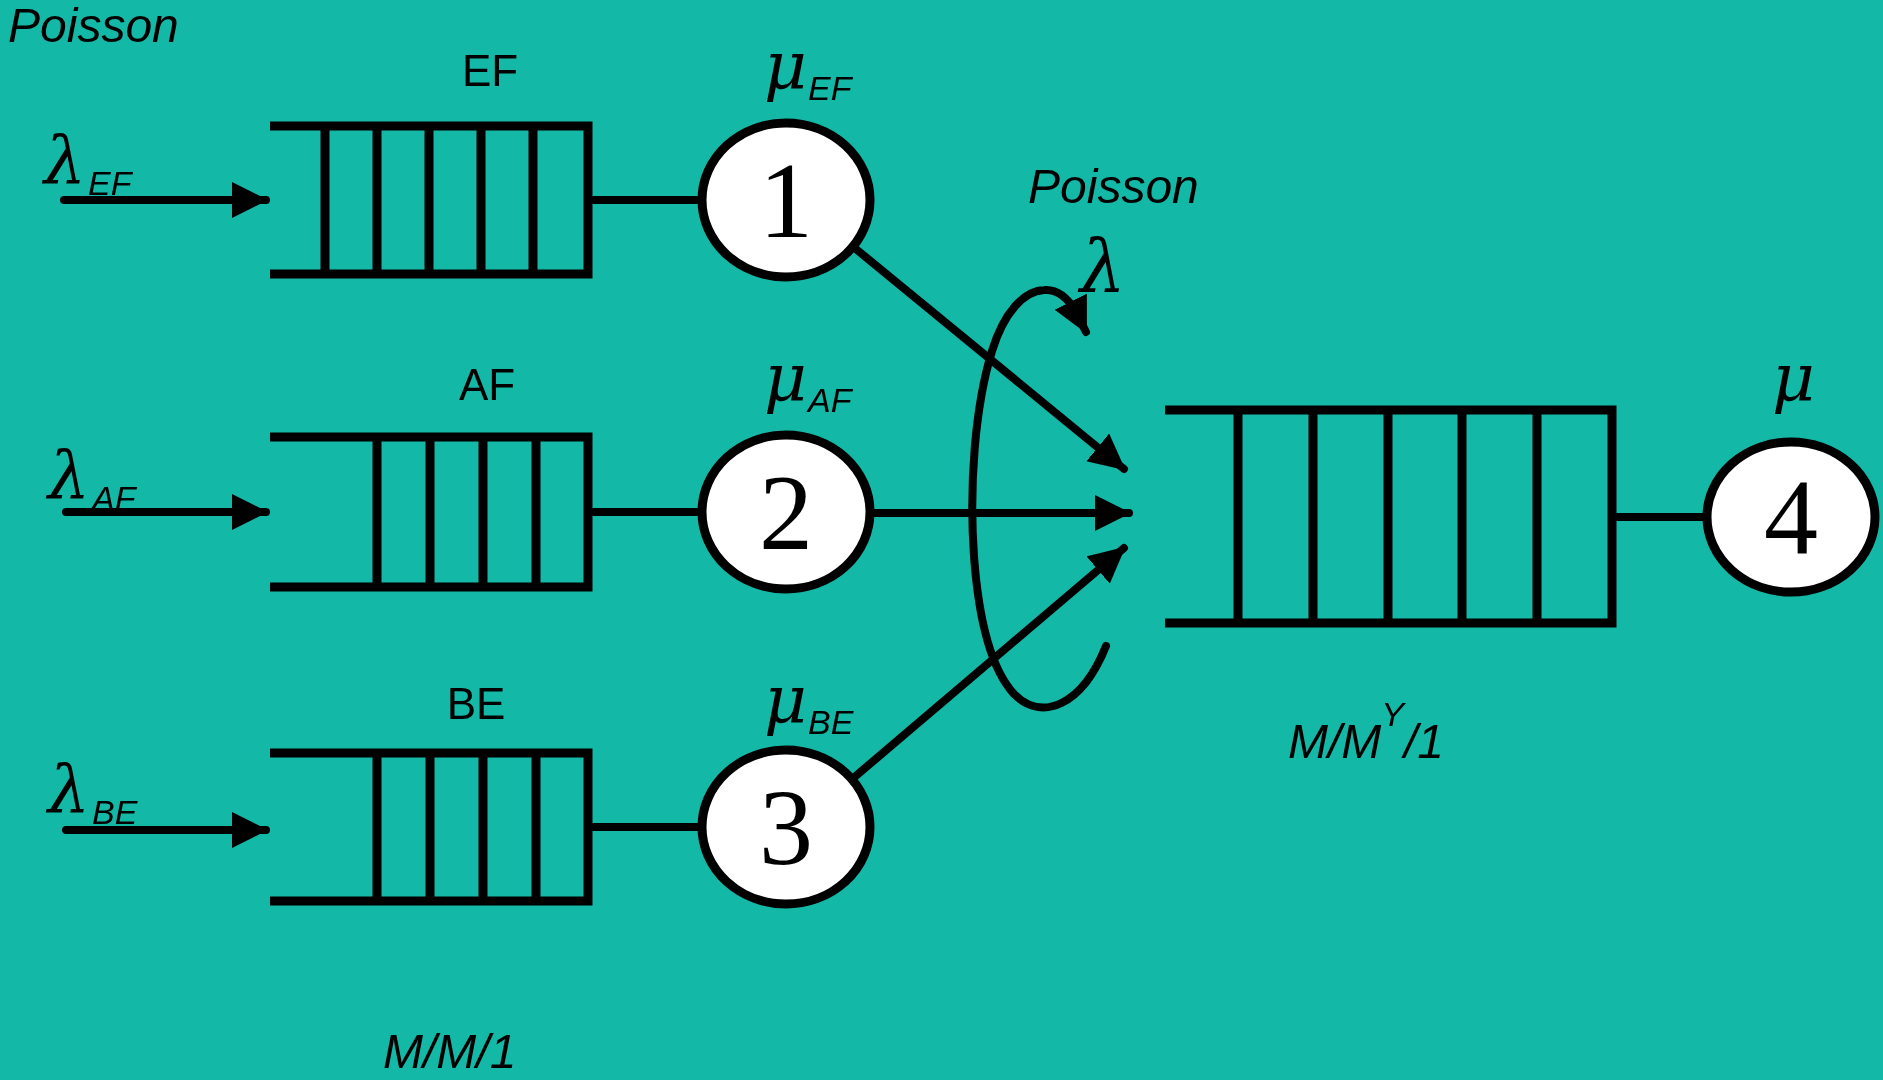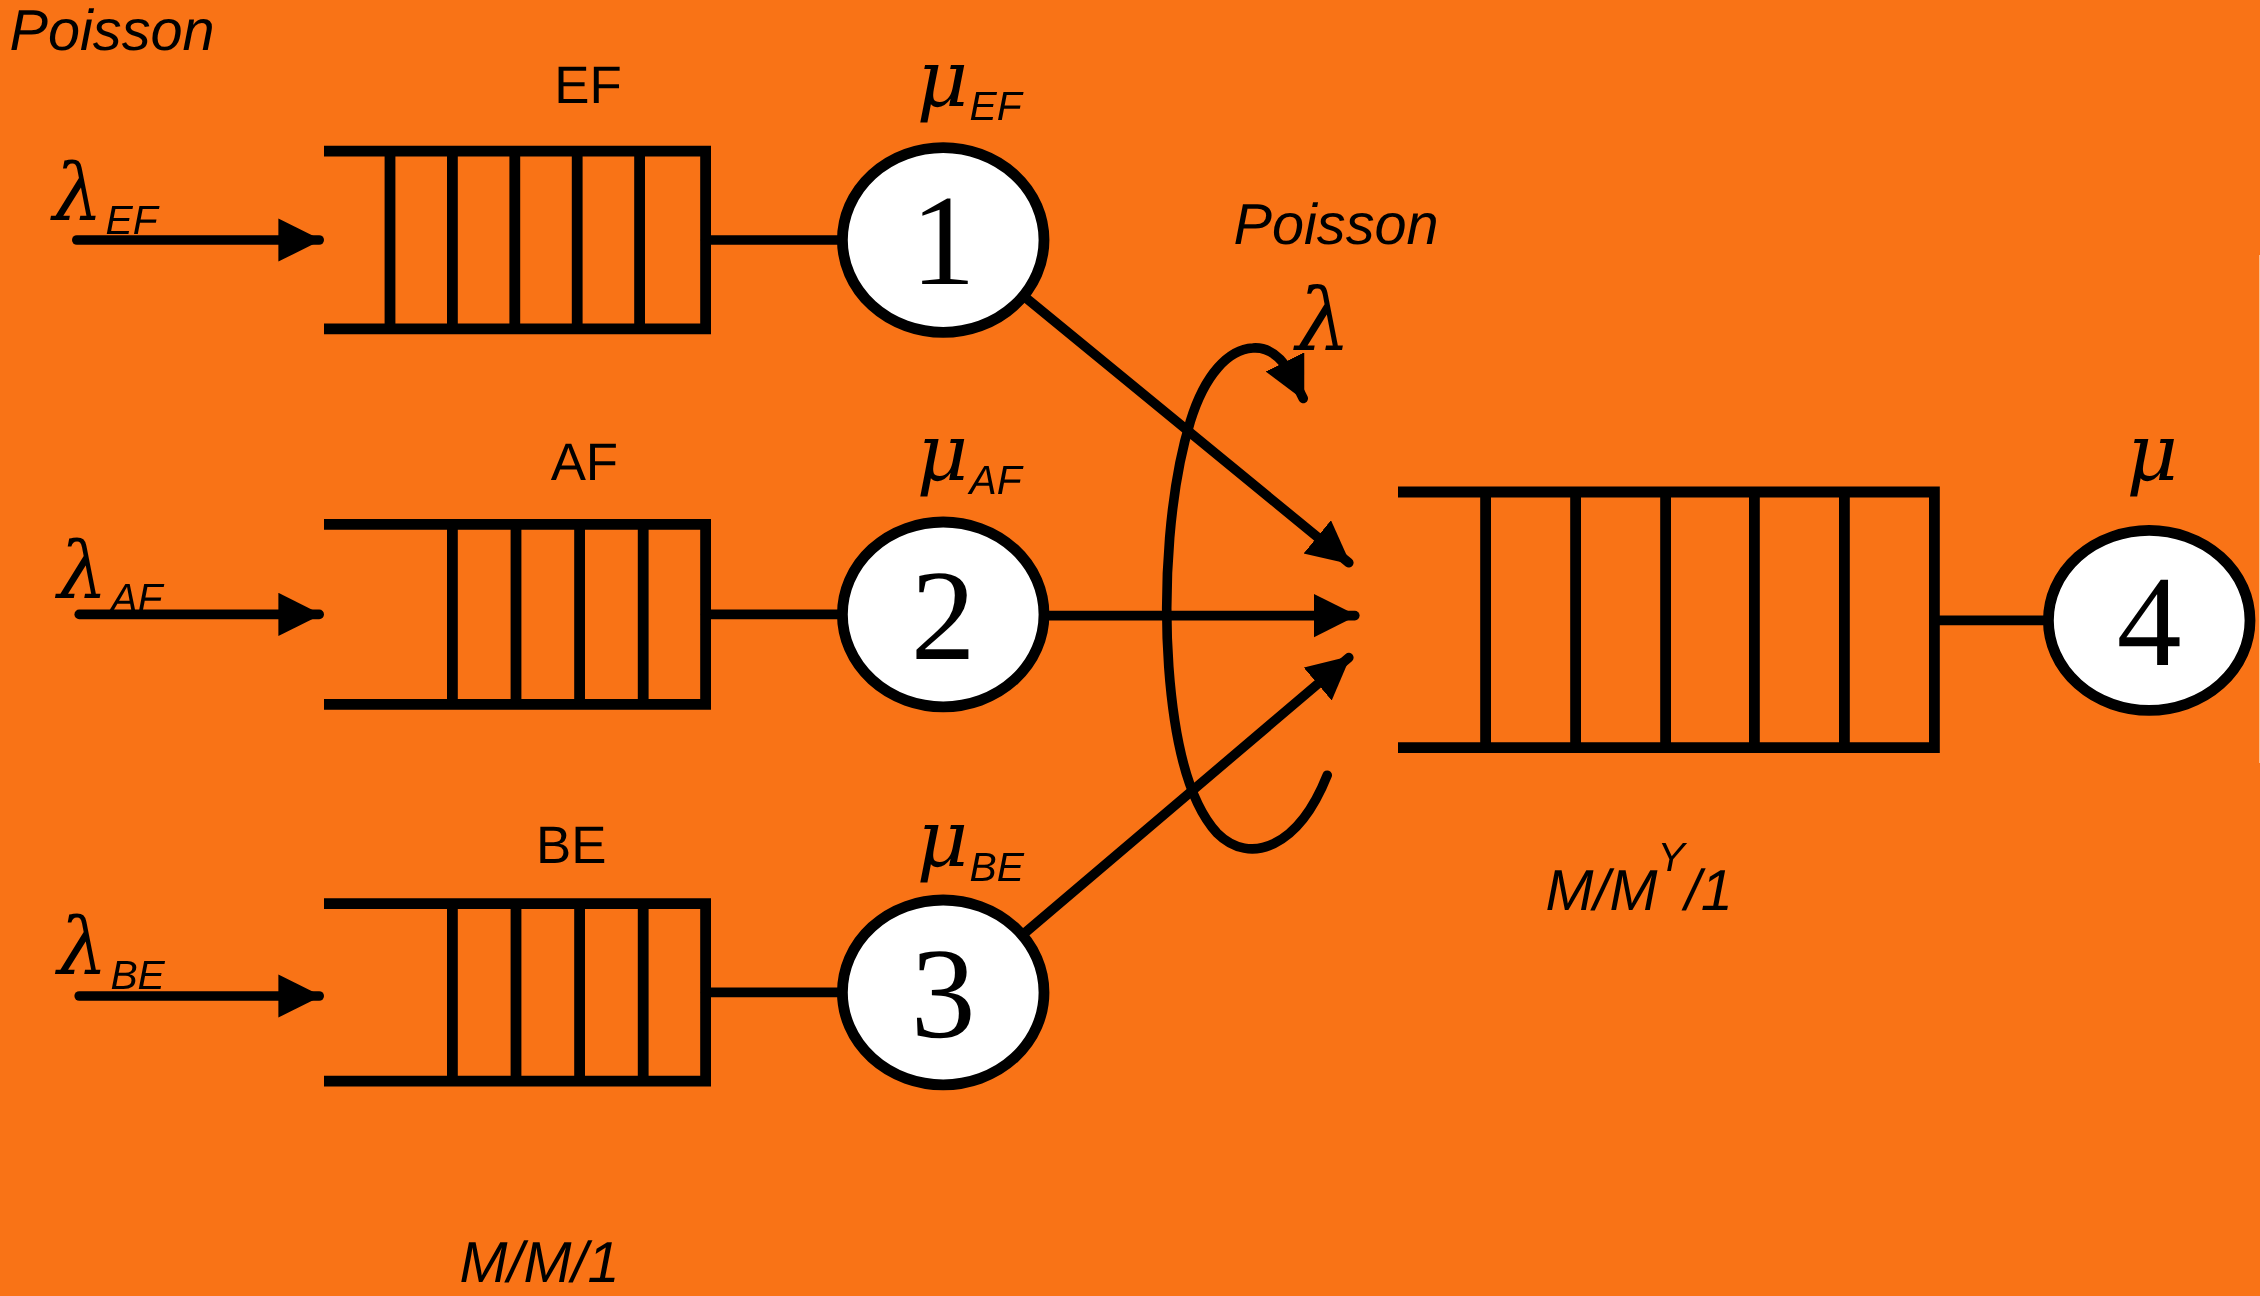--- a/index.html
+++ b/index.html
@@ -1,20 +1,20 @@
 <!DOCTYPE html>
 <html><head>
 <meta charset="utf-8">
 <style>
   html, body { margin: 0; padding: 0; background: #ffffff; }
   .canvas {
     position: relative;
     width: 1883px;
     height: 1080px;
-    background: #f97316;
+    background: #14b8a6;
     font-family: "Liberation Sans", sans-serif;
   }
   svg { display: block; }
   .shape  { fill: none;   stroke: #000; stroke-width: 9; }
   .server { fill: #ffffff; stroke: #000; stroke-width: 9; }
   .line   { fill: none;   stroke: #000; stroke-width: 8; stroke-linecap: round; }
   .arc    { fill: none;   stroke: #000; stroke-width: 8; stroke-linecap: round; }
   text { fill: #000; }
   .greek     { font: italic 66px "DejaVu Serif", serif; }
   .greek-big { font: italic 72px "DejaVu Serif", serif; }

